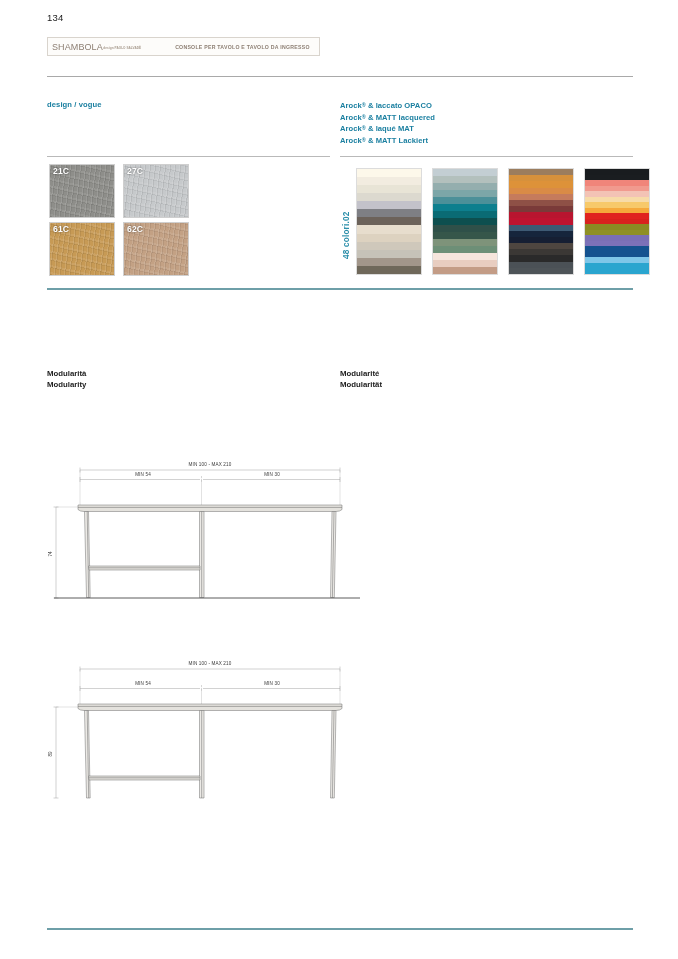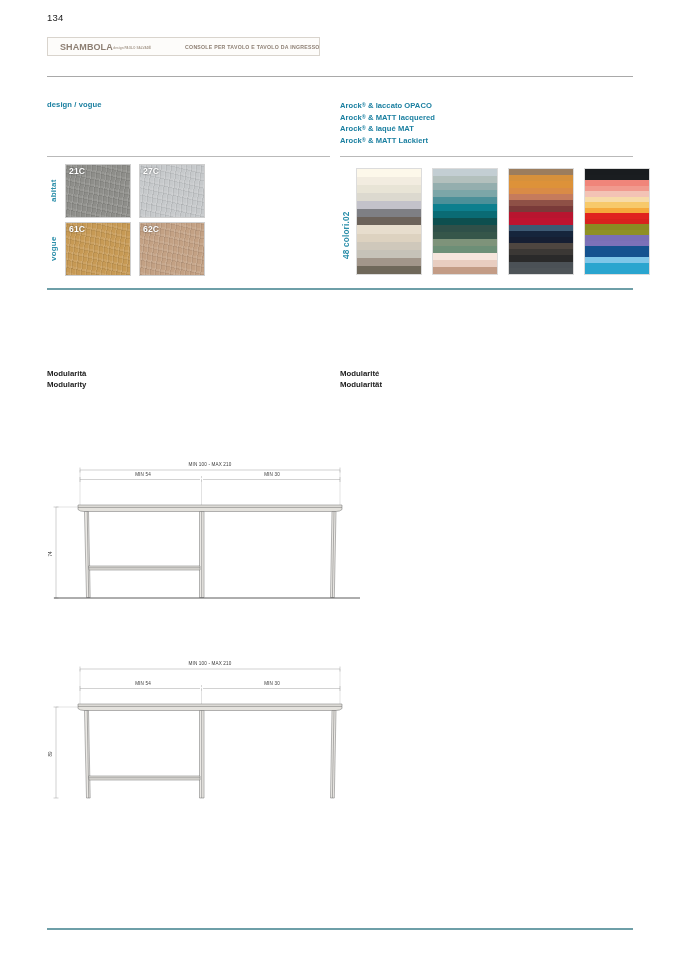--- a/index.html
+++ b/index.html
@@ -20,22 +20,22 @@
 
   
   .prod-box {
     position: absolute; left: 47px; top: 37px;
     width: 273px; height: 19px;
     border: 1px solid #d9d4cd;
     background: #fdfcfa;
     display: flex; align-items: center;
   }
   .prod-name {
-    font-size: 9px; font-weight: 700; color: #8d7f73;
-    letter-spacing: .1px; margin-left: 12px;
+    font-size: 9px; font-weight: 400; color: #8d7f73;
+    letter-spacing: .1px; margin-left: 4px;
     white-space: nowrap;
   }
   .prod-designer {
     font-size: 3.1px; font-weight: 700; color: #a79a8d;
     letter-spacing: .05px; white-space: nowrap;
     align-self: flex-end; margin-bottom: 4.6px; margin-left: .5px;
   }
   .prod-type {
     font-size: 5.2px; font-weight: 700; color: #8d7f73;
     letter-spacing: .25px; white-space: nowrap;
@@ -80,21 +80,21 @@
 
   
   .sw-wrap { position: absolute; left: 47px; top: 164px; }
   .sw-rowlabel {
     position: absolute; width: 13px; height: 54px;
     font-size: 8px; font-weight: 700; color: #2c8faa;
     writing-mode: vertical-rl; transform: rotate(180deg);
     display: flex; align-items: center; justify-content: center;
     letter-spacing: .2px;
   }
-  .sw-row { position: absolute; left: 18px; display: flex; gap: 8px; border-radius: 10px; }
+  .sw-row { position: absolute; left: 2px; display: flex; gap: 8px; border-radius: 10px; }
   .sw {
     position: relative; width: 66px; height: 54px;
     border: 1px solid #cfcfcf;
     overflow: hidden;
   }
   .sw-code {
     position: absolute; left: 3px; top: 1px;
     font-size: 8.6px; font-weight: 700; color: #fff;
     text-shadow: 0 0 2px rgba(0,0,0,.55);
     letter-spacing: .1px; z-index: 3;

